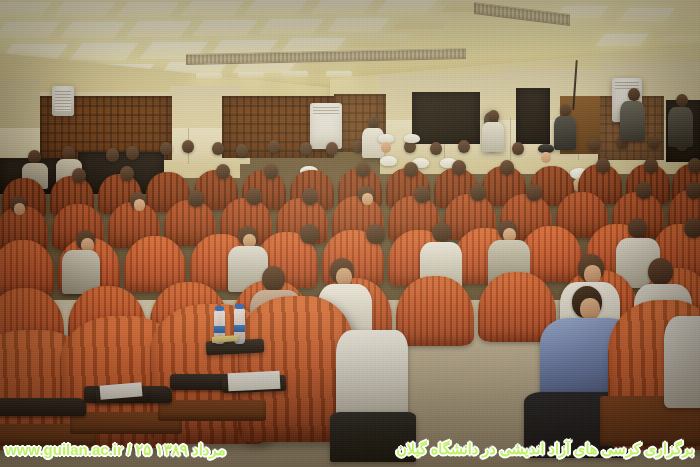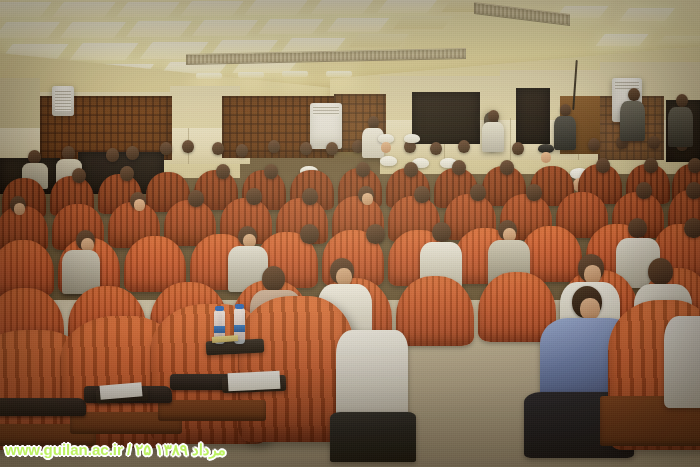--- a/index.html
+++ b/index.html
@@ -572,14 +572,15 @@
   <div class="paperSheet" style="left:228px; top:372px; width:52px; height:18px; transform:rotate(-3deg);"></div>
 
   <div class="tabletTray" style="left:96px; top:388px; width:52px; height:14px; transform:rotate(-4deg);"></div>
   <div class="paperSheet" style="left:100px;top:384px; width:42px; height:14px; transform:rotate(-5deg);"></div>
 
   <div class="grade"></div>
   <div class="vignette"></div>
   <div class="grain"></div>
 
   <div class="captionLeft">www.guilan.ac.ir / ۲۵ مرداد ۱۳۸۹</div>
+  <div class="captionRight">برگزاری کرسی های آزاد اندیشی در دانشگاه گیلان</div>
 
 </div>
 
 </body></html>

